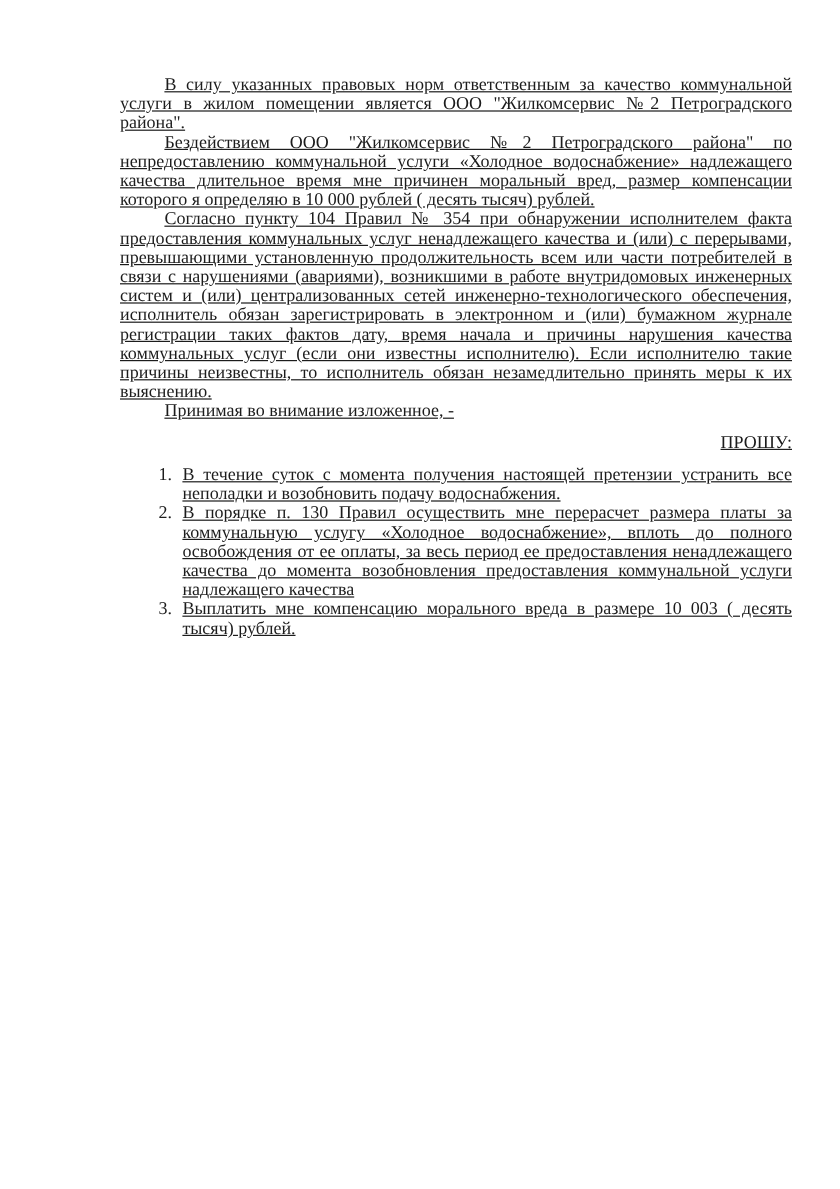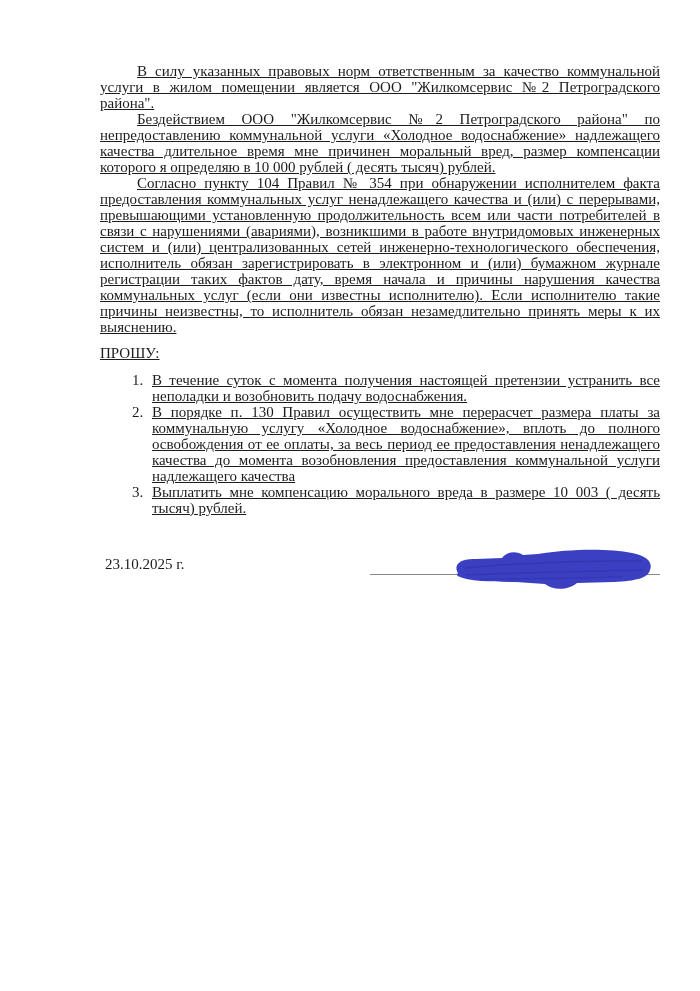--- a/index.html
+++ b/index.html
@@ -26,21 +26,21 @@
     text-align: justify;
     text-decoration: underline;
   }
   .para {
     margin: 0;
     text-indent: 37px;
   }
   .request-heading {
     margin: 10px 0 0 0;
     text-indent: 0;
-    text-align: left;
+    text-align: right;
   }
   ol.demands {
     margin: 11px 0 0 0;
     padding: 0 0 0 47px;
   }
   ol.demands li {
     margin: 0;
     padding-left: 5px;
     text-align: justify;
   }
@@ -77,46 +77,25 @@
 
 <div class="page">
   <div class="content">
 
     <p class="para">В силу указанных правовых норм ответственным за качество коммунальной услуги в жилом помещении является ООО "Жилкомсервис №2 Петроградского района".</p>
 
     <p class="para">Бездействием ООО "Жилкомсервис №2 Петроградского района" по непредоставлению коммунальной услуги «Холодное водоснабжение» надлежащего качества длительное время мне причинен моральный вред, размер компенсации которого я определяю в 10 000 рублей ( десять тысяч) рублей.</p>
 
     <p class="para">Согласно пункту 104 Правил № 354 при обнаружении исполнителем факта предоставления коммунальных услуг ненадлежащего качества и (или) с перерывами, превышающими установленную продолжительность всем или части потребителей в связи с нарушениями (авариями), возникшими в работе внутридомовых инженерных систем и (или) централизованных сетей инженерно-технологического обеспечения, исполнитель обязан зарегистрировать в электронном и (или) бумажном журнале регистрации таких фактов дату, время начала и причины нарушения качества коммунальных услуг (если они известны исполнителю). Если исполнителю такие причины неизвестны, то исполнитель обязан незамедлительно принять меры к их выяснению.</p>
 
+    <p class="para">Принимая во внимание изложенное, -</p>
 
     <p class="request-heading">ПРОШУ:</p>
 
     <ol class="demands">
       <li>В течение суток с момента получения настоящей претензии  устранить все неполадки и возобновить подачу водоснабжения.</li>
       <li>В порядке п. 130 Правил осуществить мне перерасчет размера платы за коммунальную услугу «Холодное водоснабжение», вплоть до полного освобождения от ее оплаты, за весь период ее предоставления ненадлежащего качества до момента возобновления предоставления коммунальной услуги надлежащего качества</li>
       <li>Выплатить мне компенсацию морального вреда в размере 10 003 ( десять тысяч) рублей.</li>
     </ol>
 
-    <div class="sig-row">
-      <span class="sig-date">23.10.2025 г.</span>
-      <div class="sig-line"></div>
-      <svg class="sig-scribble" viewBox="0 0 208 46" xmlns="http://www.w3.org/2000/svg" aria-hidden="true">
-        <path d="M 12 25
-                 C 7 17, 14 10, 30 11
-                 L 56 10
-                 C 60 4, 70 2, 77 7
-                 L 92 6
-                 C 122 1, 162 0, 186 5
-                 C 201 8, 207 14, 204 22
-                 C 202 30, 190 33, 168 34
-                 L 131 35
-                 C 123 42, 107 43, 99 36
-                 L 70 34
-                 C 46 34, 26 33, 17 30
-                 C 10 28, 10 27, 12 25 Z" fill="#3b3fc1"></path>
-        <path fill="none" stroke-width="1.6" opacity="0.55" d="M 18 20 C 60 16, 140 12, 196 13
-                 M 20 27 C 70 25, 140 23, 198 22
-                 M 34 31 C 80 31, 130 30, 176 29" stroke="#2f33ad"></path>
-      </svg>
-    </div>
 
   </div>
 </div>
 
 </body></html>

